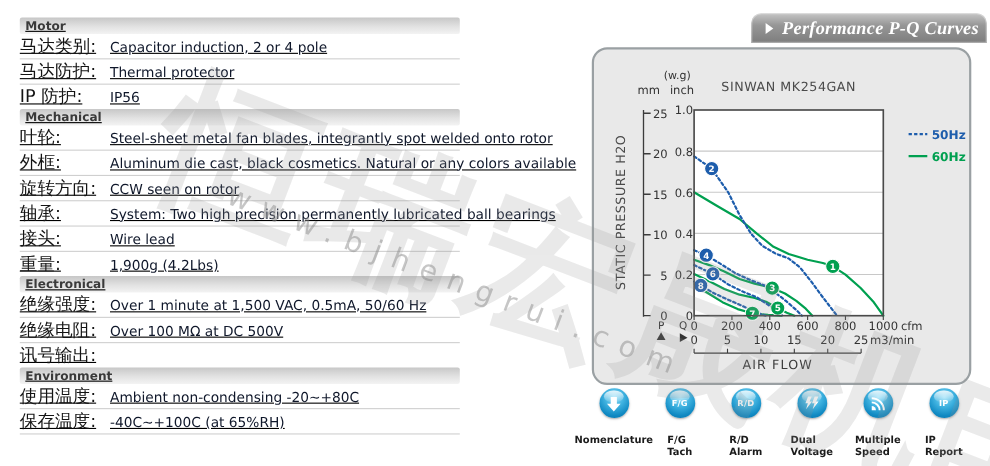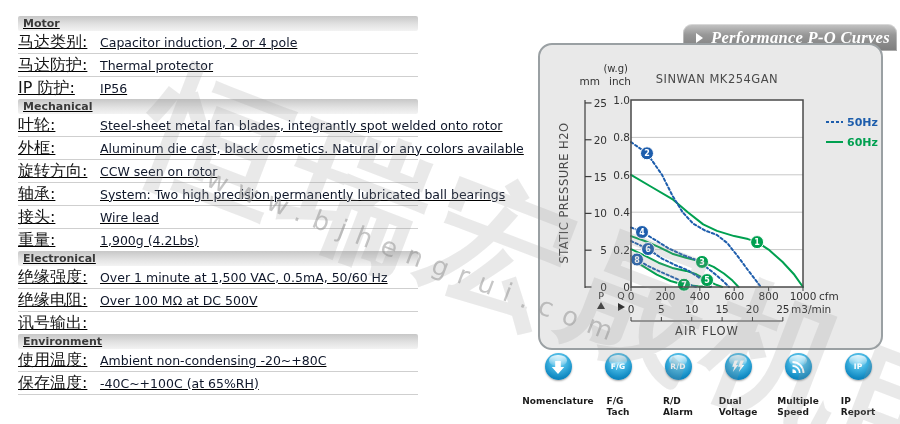--- a/index.html
+++ b/index.html
@@ -13,21 +13,21 @@
     width:400px;height:15px;box-sizing:border-box;padding:1px 0 0 5px;
     background:linear-gradient(180deg,#c7c7c7 0%,#e2e2e2 55%,#f3f3f3 100%);
     font-size:11px;font-weight:bold;color:#3a3a3a;border-radius:2px;
   }
   .spec-row{display:flex;align-items:center;height:22px;width:400px;border-bottom:1px solid #cfcfcf;}
   .spec-row.noline{border-bottom:none;}
   .spec-label{flex:none;width:82px;font-size:16px;color:#141414;}
   .spec-value{font-size:12.5px;color:#0f172a;white-space:nowrap;}
   
   .pq-banner{
-    position:absolute;left:683px;top:24px;width:214px;height:27px;
+    position:absolute;left:683px;top:12px;width:214px;height:27px;
     border-radius:9px 9px 0 0;
     background:linear-gradient(180deg,#c6c6c6 0%,#979797 40%,#7d7d7d 100%);
     display:flex;align-items:center;box-sizing:border-box;padding-left:13px;
     box-shadow:0 0 0 1px rgba(255,255,255,.35) inset;
   }
   .pq-banner .tri{
     width:0;height:0;border-left:7px solid #fff;
     border-top:5px solid transparent;border-bottom:5px solid transparent;margin-right:8px;
   }
   .pq-banner .txt{

